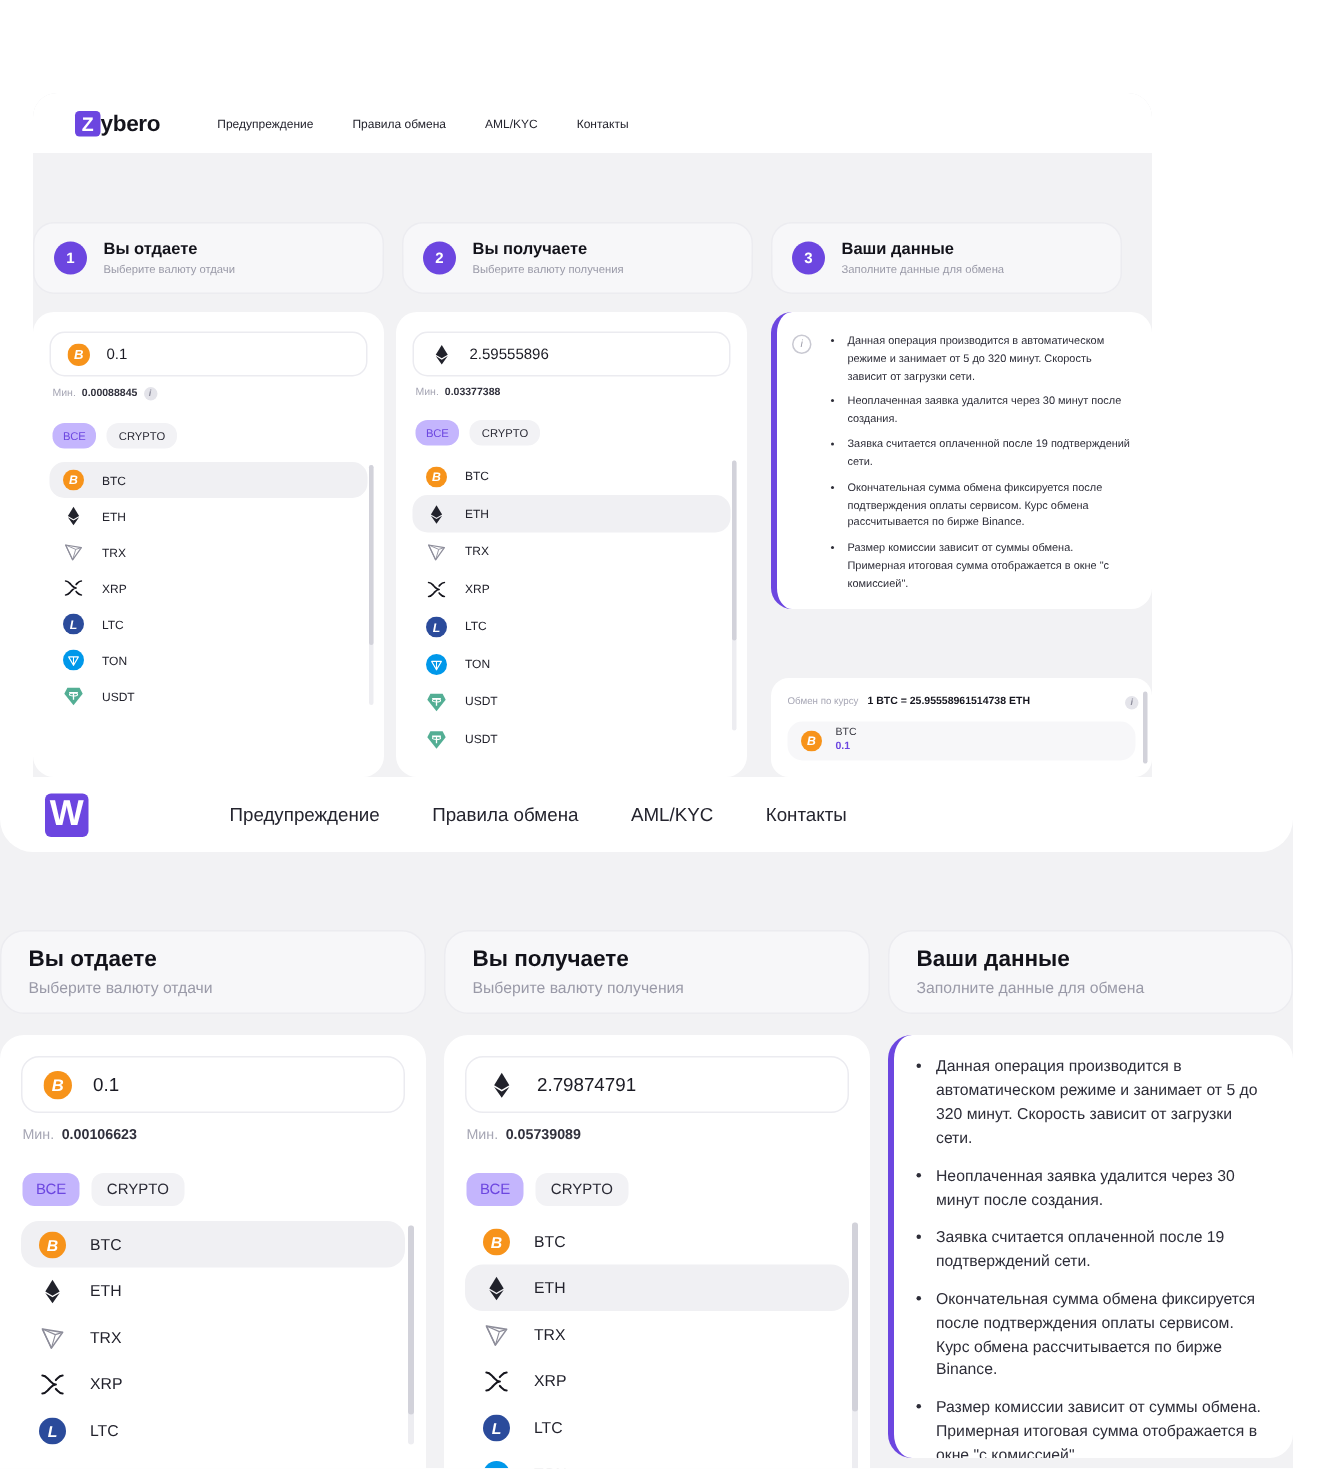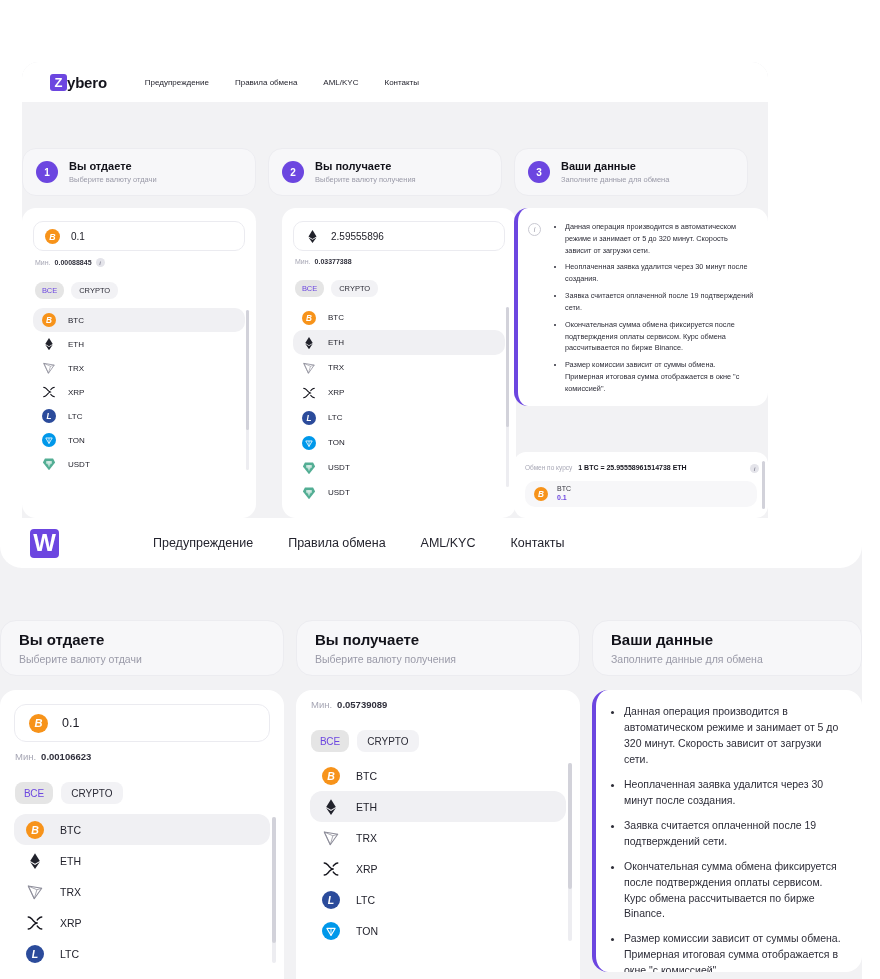--- a/index.html
+++ b/index.html
@@ -48,21 +48,21 @@
   .amount-val{color:#1b1b24;}
   .min-row{display:flex;align-items:center;color:#a6a6b4;}
   .min-row b{color:#30303c;font-weight:bold;}
   .info-dot{
     display:inline-flex;align-items:center;justify-content:center;border-radius:50%;
     background:#e4e4ea;color:#8d8d9c;font-style:italic;font-weight:bold;flex:none;
   }
 
   .chips{display:flex;}
   .chip{border-radius:8px;display:flex;align-items:center;justify-content:center;box-sizing:border-box;}
-  .chip.active{background:#e5e5e5;color:#6c46e0;}
+  .chip.active{background:#c4b5fd;color:#6c46e0;}
   .chip.plain{background:#f2f2f5;color:#2b2b36;}
 
   .clist{position:relative;}
   .crow{display:flex;align-items:center;border-radius:10px;box-sizing:border-box;}
   .crow.sel{background:#f0f0f3;}
   .clabel{color:#22222c;}
 
   .coin{flex:none;display:flex;align-items:center;justify-content:center;}
   .coin svg{display:block;}
 
@@ -217,21 +217,21 @@
                 <ellipse cx="12" cy="10.3" rx="4.6" ry="1.7" fill="none" stroke="#fff" stroke-width="1.3"></ellipse>
               </svg>
           </span>
           <span class="clabel" style="font-size:8px;">USDT</span>
         </div>
         <div class="scroll-track" style="right:-4px;top:2px;width:3px;height:160px;"></div>
         <div class="scroll-thumb" style="right:-4px;top:2px;width:3px;height:120px;"></div>
       </div>
     </div>
 
-    <div class="col" style="left:260px;top:146px;width:234px;height:310px;">
+    <div class="col" style="left:242px;top:146px;width:234px;height:310px;">
       <div class="amount-box" style="margin:13px 11px 0 11px;height:30px;padding:0 11px;gap:11px;">
         <span class="coin" style="width:15px;height:15px;">
           <svg width="15" height="15" viewBox="0 0 24 24">
               <path d="M12 1.5 5.6 12 12 15.8 18.4 12Z" fill="#21222b"></path>
               <path d="M12 17.2 5.6 13.4 12 22.5 18.4 13.4Z" fill="#21222b"></path>
             </svg>
         </span>
         <span class="amount-val" style="font-size:10px;">2.59555896</span>
       </div>
       <div class="min-row" style="margin:7px 0 0 13px;font-size:7px;gap:4px;">
@@ -458,20 +458,29 @@
               </svg>
           </span>
           <span class="clabel" style="font-size:10.5px;">LTC</span>
         </div>
         <div class="scroll-track" style="right:-6px;top:3px;width:4px;height:146px;"></div>
         <div class="scroll-thumb" style="right:-6px;top:3px;width:4px;height:126px;"></div>
       </div>
     </div>
 
     <div class="col" style="left:296px;top:172px;width:284px;height:289px;border-radius:16px 16px 0 0;">
+      <div class="amount-box" style="margin:14px 14px 0 14px;height:38px;padding:0 14px;gap:14px;border-radius:12px;">
+        <span class="coin" style="width:19px;height:19px;">
+          <svg width="19" height="19" viewBox="0 0 24 24">
+              <path d="M12 1.5 5.6 12 12 15.8 18.4 12Z" fill="#21222b"></path>
+              <path d="M12 17.2 5.6 13.4 12 22.5 18.4 13.4Z" fill="#21222b"></path>
+            </svg>
+        </span>
+        <span class="amount-val" style="font-size:12.5px;">2.79874791</span>
+      </div>
       <div class="min-row" style="margin:9px 0 0 15px;font-size:9.5px;gap:5px;">
         <span>Мин.</span>
         <b>0.05739089</b>
       </div>
       <div class="chips" style="margin:20px 0 0 15px;gap:8px;">
         <span class="chip active" style="height:22px;padding:0 9px;font-size:10px;">ВСЕ</span>
         <span class="chip plain" style="height:22px;padding:0 10px;font-size:10px;">CRYPTO</span>
       </div>
       <div class="clist" style="margin:8px 14px 0 14px;">
         <div class="crow" style="height:31px;padding:0 12px;gap:16px;border-radius:12px;">

